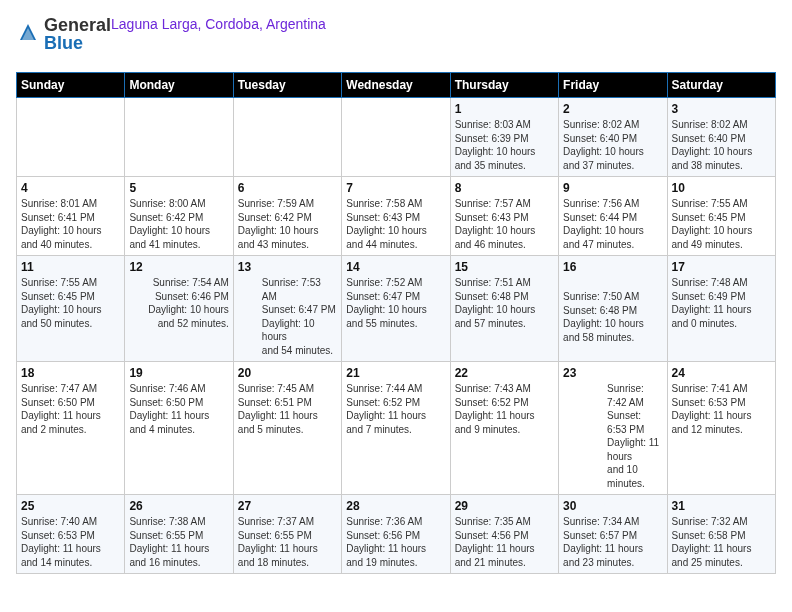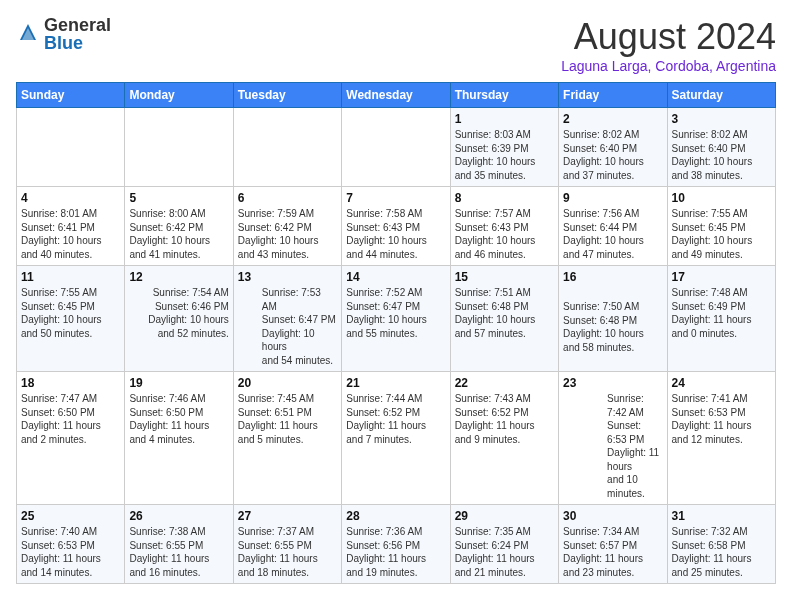--- a/index.html
+++ b/index.html
@@ -5,23 +5,22 @@
     * { box-sizing: border-box; margin: 0; padding: 0; }
     body {
       font-family: Arial, sans-serif;
       background: #fff;
       width: 792px;
       min-height: 612px;
       padding: 16px;
     }
     .header {
       display: flex;
-      justify-content: space-between;
       align-items: flex-start;
-      margin-bottom: 8px;
+      margin-bottom: 20px;
     }
     .logo {
       display: flex;
       align-items: center;
       gap: 4px;
     }
     .logo-text {
       font-size: 18px;
       font-weight: bold;
       line-height: 1;
@@ -43,21 +42,21 @@
     .location {
       font-size: 14px;
       color: #6d28d9;
     }
     .calendar-table {
       width: 100%;
       border-collapse: collapse;
       font-size: 10.5px;
     }
     .calendar-table thead tr th {
-      background-color: #3b82f6;
+      background-color: #000000;
       color: #fff;
       padding: 5px 4px;
       text-align: left;
       font-size: 12px;
       font-weight: bold;
       border: 1px solid #1a6eb5;
     }
     .calendar-table tbody tr td {
       border: 1px solid #ccc;
       vertical-align: top;
@@ -95,21 +94,20 @@
     <svg class="logo-icon" viewBox="0 0 24 24">
       <polygon points="12,2 20,18 4,18" fill="#1a6eb5"></polygon>
       <polygon points="12,6 18,18 6,18" fill="#fff" opacity="0.4"></polygon>
     </svg>
     <div class="logo-text">
       <span class="logo-general">General</span><br>
       <span class="logo-blue">Blue</span>
     </div>
   </div>
   <div class="title-block">
-    <div class="month-year">August 2024</div>
     <div class="location">Laguna Larga, Cordoba, Argentina</div>
   </div>
 </div>
 
 <table class="calendar-table">
   <thead>
     <tr>
     <th>Sunday</th>
         <th>Monday</th>
         <th>Tuesday</th>
@@ -325,21 +323,21 @@
         <td>
           <div class="day-num">28</div>
           <div class="day-info" style="white-space: pre-line;">Sunrise: 7:36 AM
 Sunset: 6:56 PM
 Daylight: 11 hours
 and 19 minutes.</div>
         </td>
         <td>
           <div class="day-num">29</div>
           <div class="day-info" style="white-space: pre-line;">Sunrise: 7:35 AM
-Sunset: 6:24 PM
+Sunset: 4:56 PM
 Daylight: 11 hours
 and 21 minutes.</div>
         </td>
         <td>
           <div class="day-num">30</div>
           <div class="day-info" style="white-space: pre-line;">Sunrise: 7:34 AM
 Sunset: 6:57 PM
 Daylight: 11 hours
 and 23 minutes.</div>
         </td>

